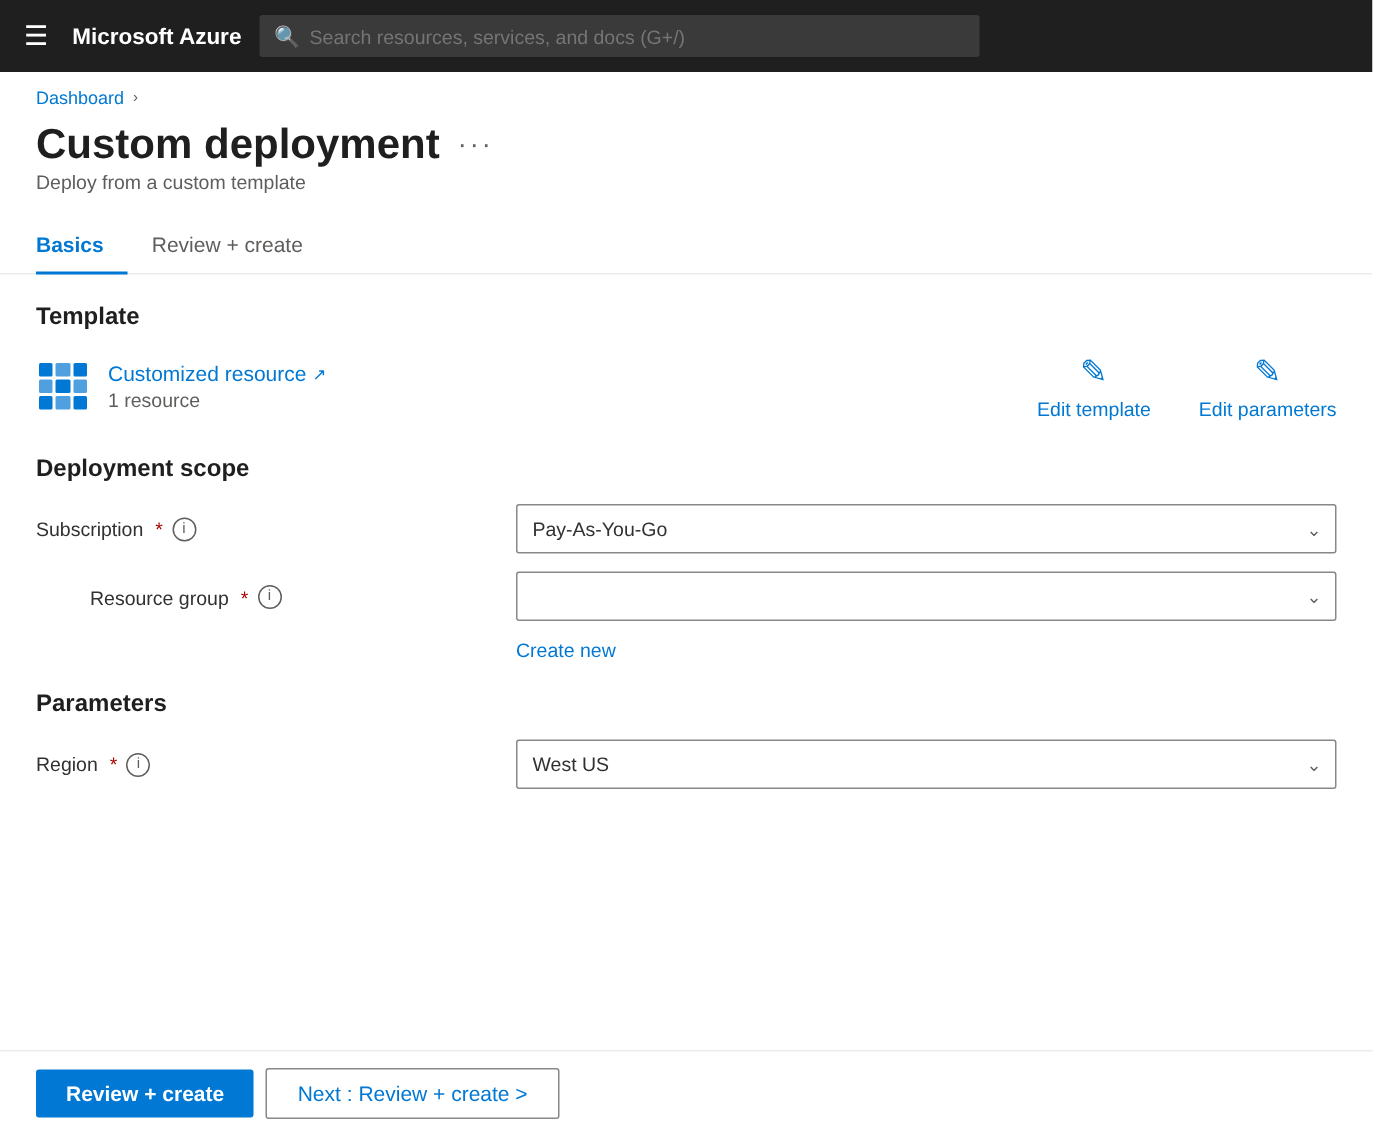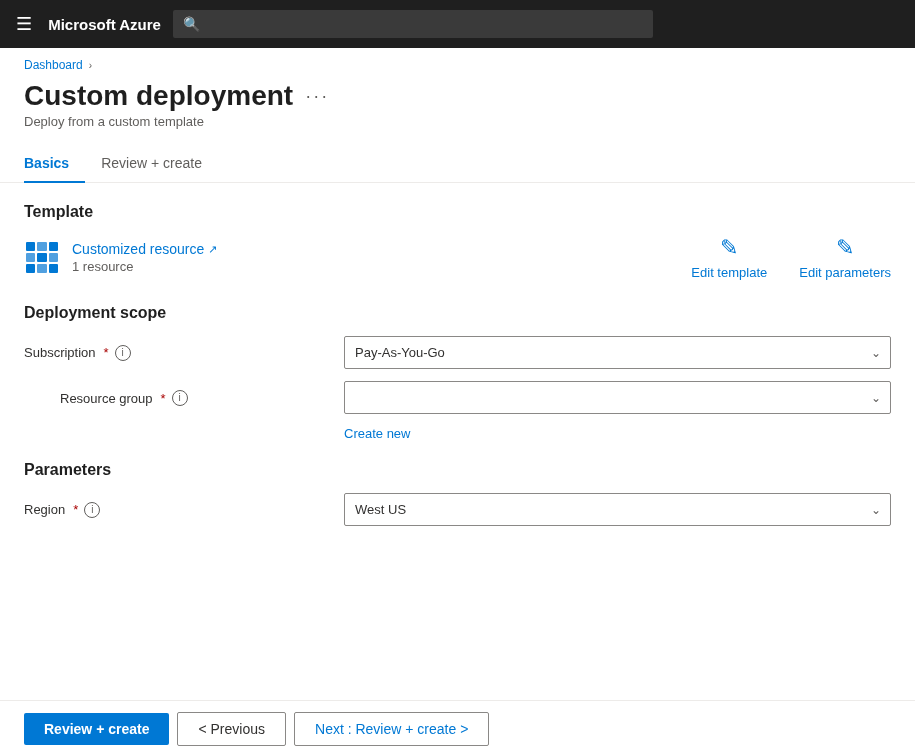--- a/index.html
+++ b/index.html
@@ -316,20 +316,21 @@
     .grid-cell.light { background: #50a0e0; }
   </style>
 </head>
 <body>
 
 <nav class="topnav">
   <span class="topnav-hamburger">☰</span>
   <span class="topnav-logo">Microsoft Azure</span>
   <div class="topnav-search">
     <span class="search-icon-svg">🔍</span>
+    <input type="text" placeholder="Search resources, services, and docs (G+/)" style="">
   </div>
 </nav>
 
 <div class="breadcrumb">
   <a>Dashboard</a>
   <span class="breadcrumb-sep">›</span>
 </div>
 
 <div class="page-header">
   <div class="page-title-row">
@@ -443,15 +444,14 @@
           <span class="select-chevron">⌄</span>
         </div>
       </div>
     </div>
   </div>
 
 </div>
 
 <div class="bottom-bar">
   <button class="btn-primary">Review + create</button>
-  <button class="btn-secondary">&lt; Previous</button>
   <button class="btn-outline">Next : Review + create &gt;</button>
 </div>
 
 </body></html>

